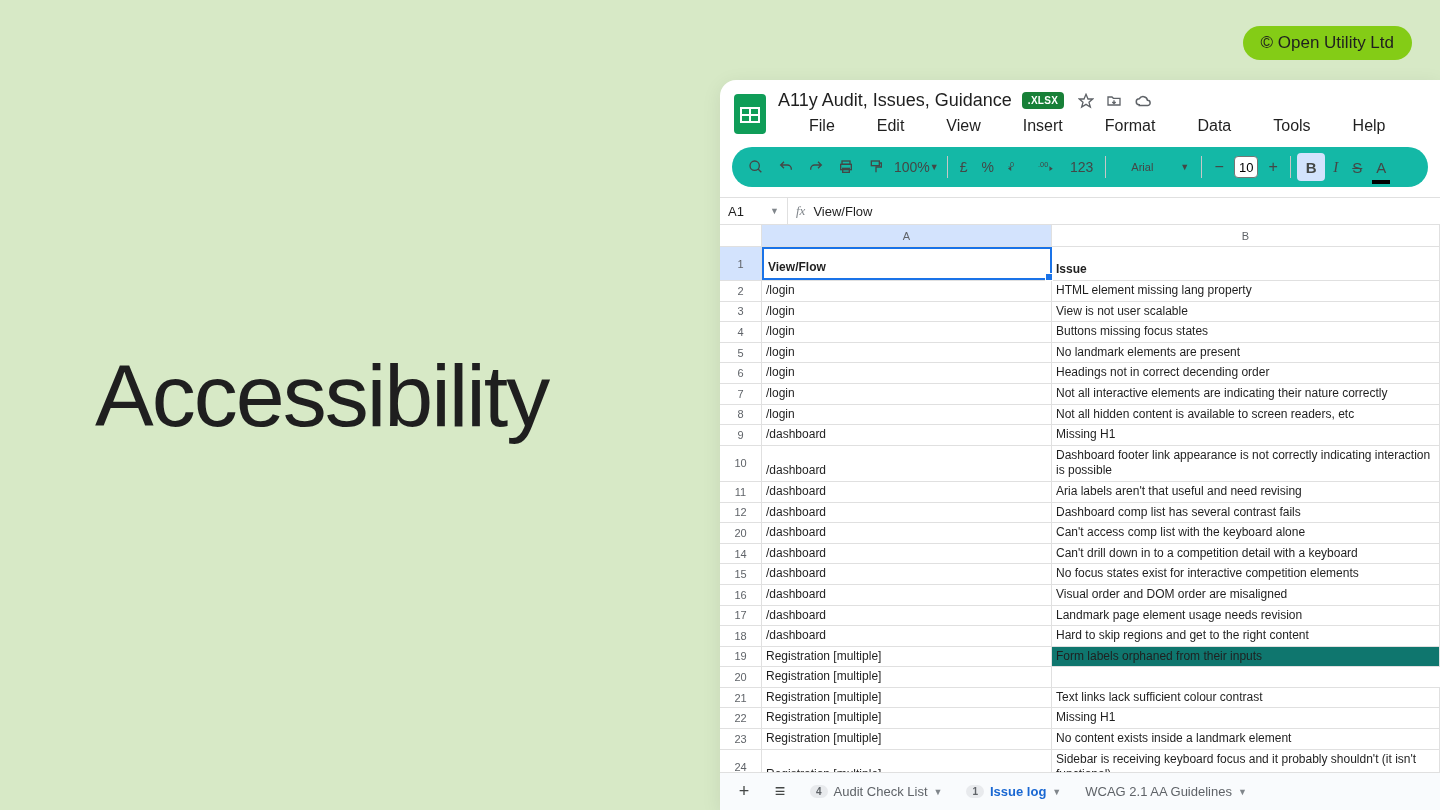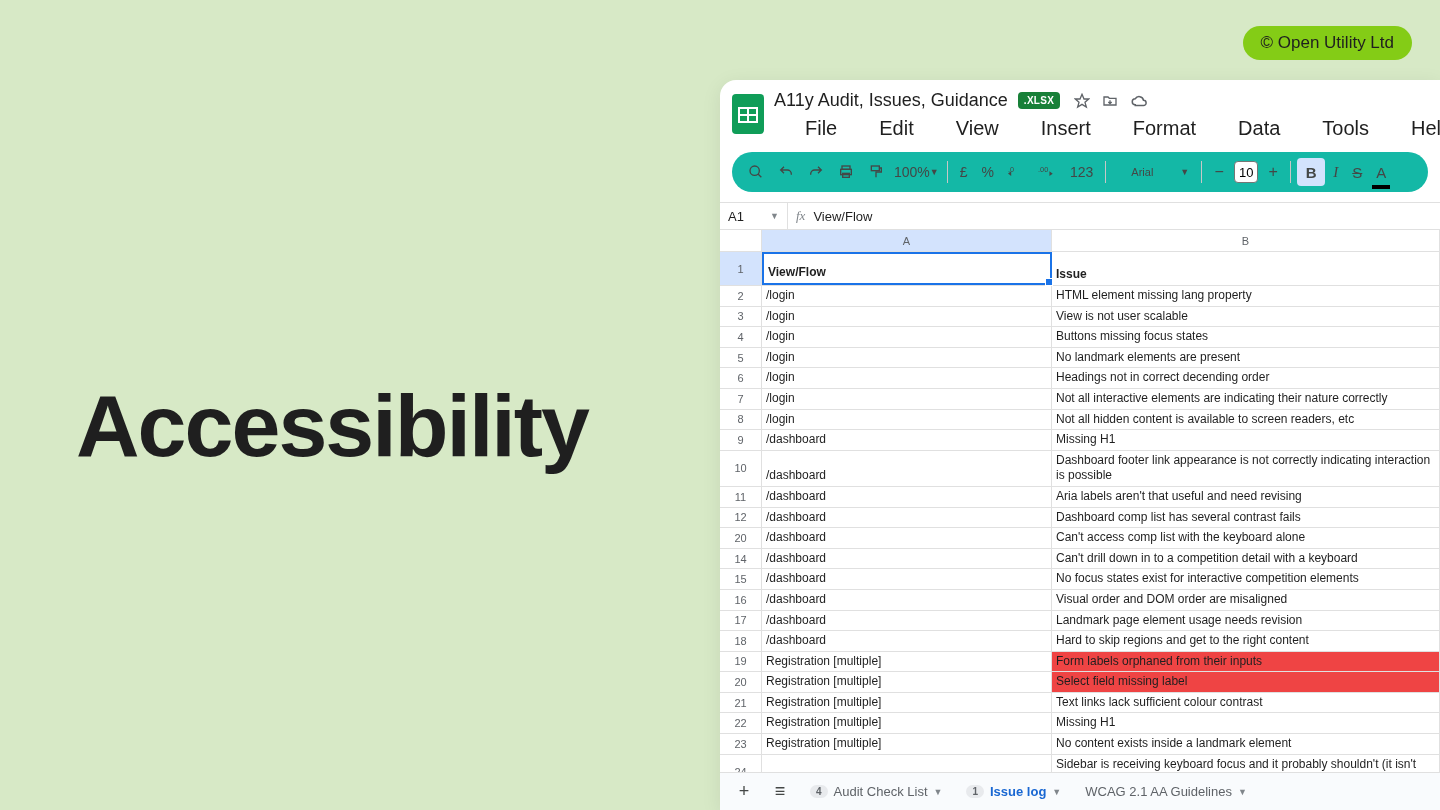--- a/index.html
+++ b/index.html
@@ -16,27 +16,26 @@
   top: 26px;
   right: 28px;
   background: #84cc16;
   border-radius: 20px;
   padding: 7px 18px;
   font-size: 17px;
   color: #1f1f1f;
 }
 .hero-title {
   position: absolute;
-  left: 76px;
+  left: 95px;
   top: 345px;
   font-size: 88px;
-  font-weight: 700;
+  font-weight: 400;
   color: #1f1f1f;
   letter-spacing: -2px;
-  margin-top: 30px;
 }
 .sheet {
   position: absolute;
   left: 720px;
   top: 80px;
   width: 720px;
   height: 730px;
   background: #fff;
   border-radius: 16px 0 0 0;
   box-shadow: 0 4px 20px rgba(0,0,0,0.08);
@@ -83,21 +82,21 @@
   align-items: center;
   margin-left: 4px;
 }
 .title-icons span { color: #5f6368; display:flex; align-items:center; }
 .menubar {
   display: flex;
   gap: 4px;
   margin-top: 2px;
 }
 .menubar span {
-  font-size: 20px;
+  font-size: 16px;
   color: #1f1f1f;
   padding: 4px 7px;
   cursor: pointer;
   margin-left: 24px;
 }
 .toolbar {
   margin: 8px 12px 0 12px;
   background: #14b8a6;
   border-radius: 24px;
   height: 40px;
@@ -268,21 +267,21 @@
   content: '';
   position: absolute;
   right: -3px;
   bottom: -3px;
   width: 6px;
   height: 6px;
   background: #1a73e8;
   border: 1px solid #fff;
 }
 .row.tall { min-height: 32px; }
-.row.hl .cell.b { background: #ef4444; }
+.row.hl .cell.b { background: #0f766e; }
 .sheet-tabs {
   height: 38px;
   border-top: 1px solid #e0e0e0;
   display: flex;
   align-items: center;
   padding: 0 8px;
   gap: 4px;
   background: #f9fbfd;
 }
 .st-btn {
@@ -552,21 +551,20 @@
           <div class="cell b">Hard to skip regions and get to the right content</div>
         </div>
         <div class="row hl">
           <div class="row-head">19</div>
           <div class="cell a">Registration [multiple]</div>
           <div class="cell b">Form labels orphaned from their inputs</div>
         </div>
         <div class="row hl">
           <div class="row-head">20</div>
           <div class="cell a">Registration [multiple]</div>
-          <div class="cell b">Select field missing label</div>
         </div>
         <div class="row">
           <div class="row-head">21</div>
           <div class="cell a">Registration [multiple]</div>
           <div class="cell b">Text links lack sufficient colour contrast</div>
         </div>
         <div class="row">
           <div class="row-head">22</div>
           <div class="cell a">Registration [multiple]</div>
           <div class="cell b">Missing H1</div>

